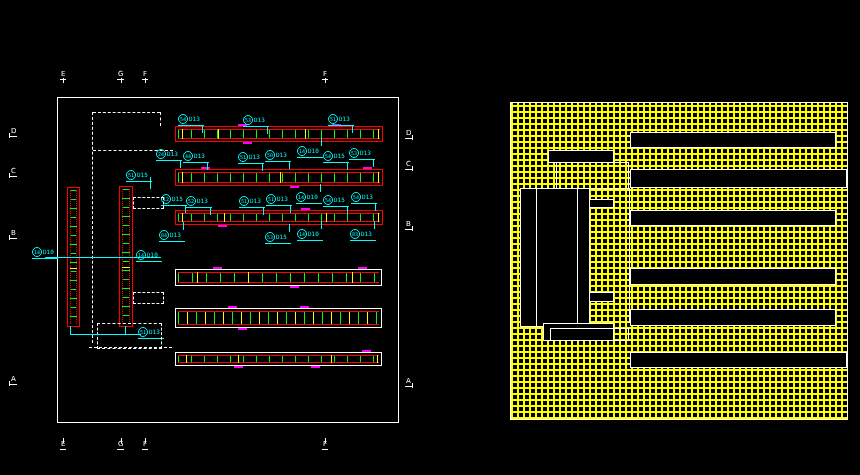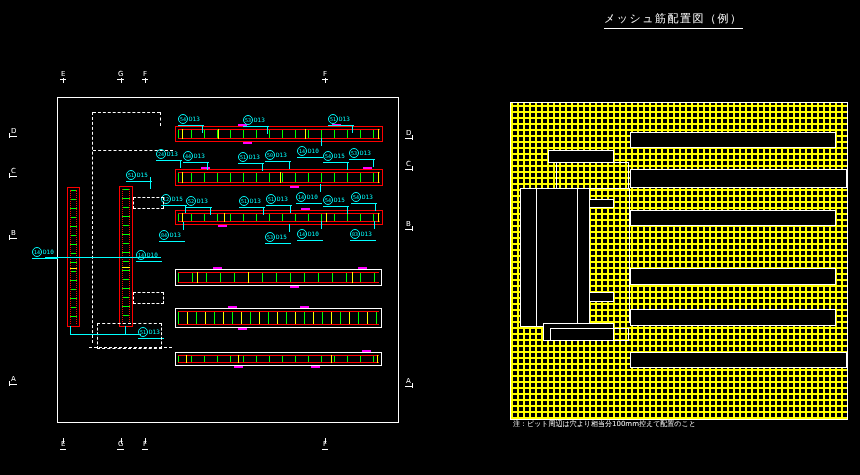--- a/index.html
+++ b/index.html
@@ -47,24 +47,22 @@
   .slot{position:absolute;background:#000;border:1px solid #fff;box-sizing:border-box;}
   .pit-black{position:absolute;background:#000;border:1px solid #fff;box-sizing:border-box;}
   .pit-open{position:absolute;background:transparent;border:1px solid #fff;box-sizing:border-box;}
   .wline-v{position:absolute;width:1px;background:#fff;}
   .note{position:absolute;color:#fff;font-size:7px;white-space:nowrap;font-family:"DejaVu Sans",sans-serif;}
 </style>
 </head>
 <body>
 
 <div id="canvas">
-  <div class="title" style="left: 604px; top: 11px;">メッシュ筋配置図（例）</div>
   <div class="frame" id="left-frame" style="left: 57px; top: 97px; width: 340px; height: 324px;"></div>
   <div class="mesh" id="mesh" style="left: 510px; top: 102px; width: 336px; height: 316px;"></div>
-  <div class="note" style="left: 513px; top: 419px;">注：ピット周辺は穴より相当分100mm控えて配置のこと</div>
 <div class="bar v" style="left: 67px; top: 187px; width: 13px; height: 140px; border: 1px solid rgb(255, 0, 0);">
       <div class="inner" style="background-image: repeating-linear-gradient(rgb(0, 255, 0) 0px, rgb(0, 255, 0) 1px, transparent 1px, transparent 9px);"></div>
       <div class="ytick vdir" style="top: 80px;"></div>
     </div>
     <div class="bar v" style="left: 119px; top: 186px; width: 14px; height: 141px; border: 1px solid rgb(255, 0, 0);">
       <div class="inner" style="background-image: repeating-linear-gradient(rgb(0, 255, 0) 0px, rgb(0, 255, 0) 1px, transparent 1px, transparent 9px);"></div>
       <div class="ytick vdir" style="top: 80px;"></div>
     </div>
     <div class="bar h" style="left: 175px; top: 126px; width: 208px; height: 16px; border: 1px solid rgb(255, 0, 0);">
       <div class="inner" style="background-image: repeating-linear-gradient(90deg, rgb(0, 255, 0) 0px, rgb(0, 255, 0) 1px, transparent 1px, transparent 13px);"></div>

